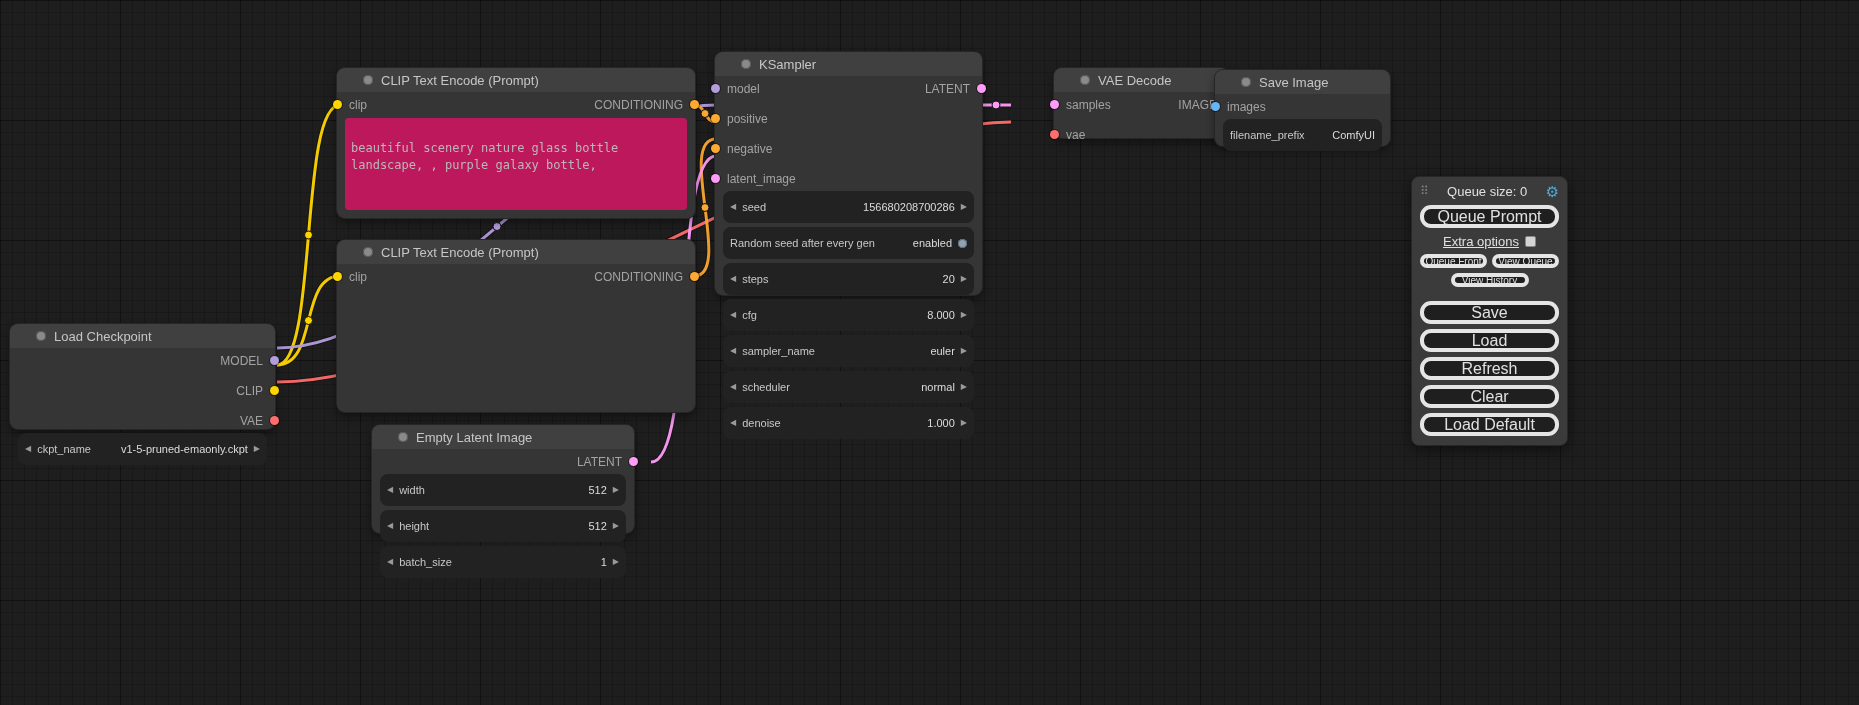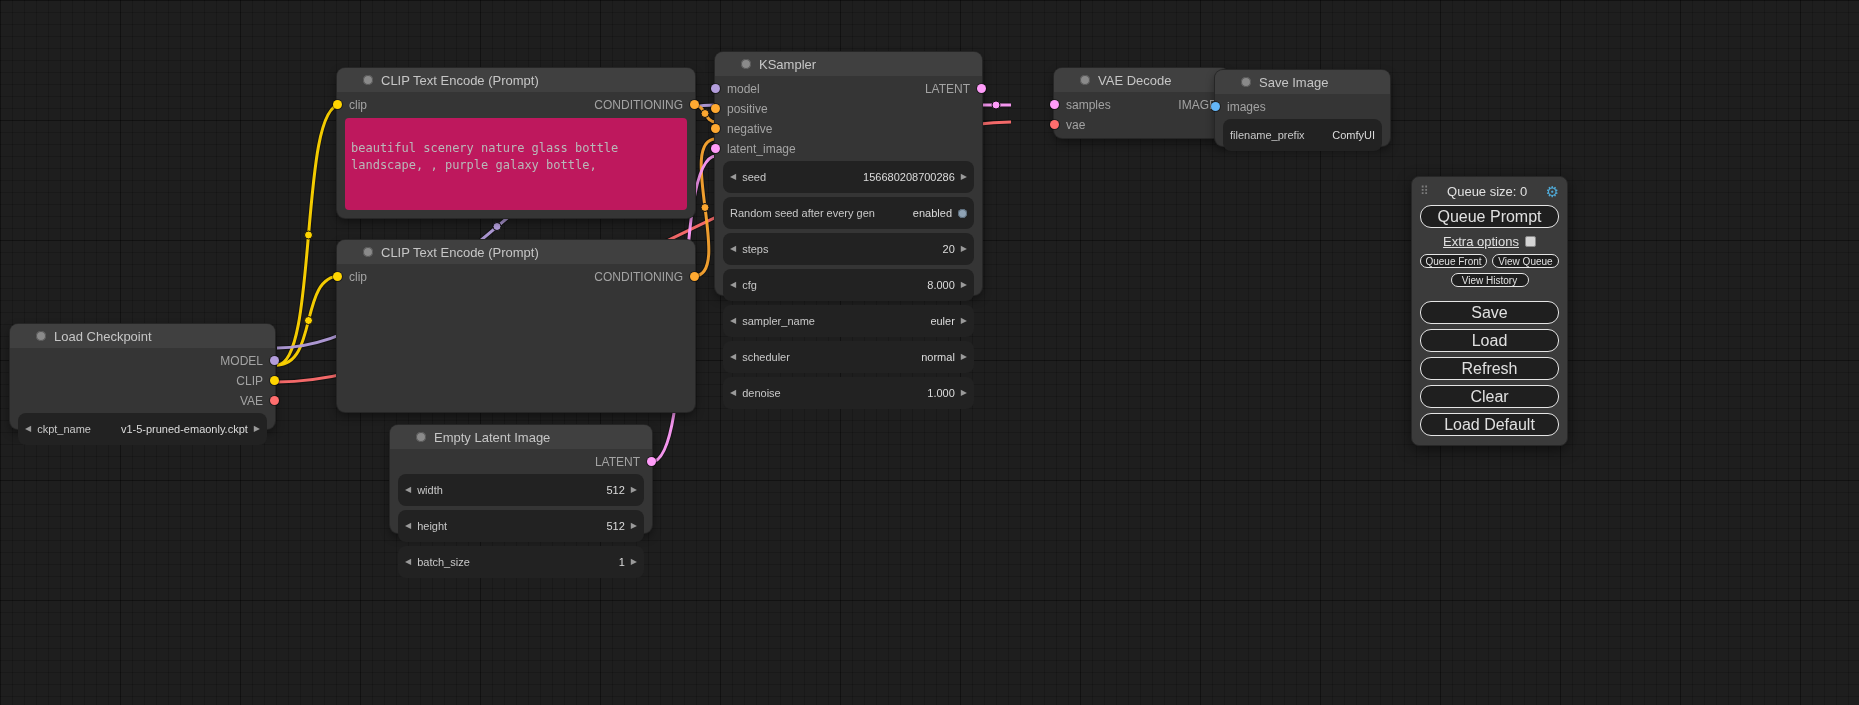--- a/index.html
+++ b/index.html
@@ -21,21 +21,21 @@
   .node {
     position:absolute; z-index:2; background:#353535; border-radius:8px;
     box-shadow:0 0 0 1px #262626, 0 4px 10px rgba(0,0,0,.45);
     color:#cfcfcf; font-size:12px;
   }
   .node-title {
     height:24px; display:flex; align-items:center; gap:8px; padding:0 26px;
     background:#404040; border-radius:8px 8px 0 0; color:#c6c6c6; font-size:13px;
   }
   .collapse-dot { width:10px; height:10px; border-radius:50%; background:#8a8a8a; box-shadow:inset 0 0 0 1px #555; flex:0 0 auto; }
-  .srow { height:17px; display:flex; align-items:center; justify-content:space-between; margin-top:3px; }
+  .srow { height:17px; display:flex; align-items:center; justify-content:space-between; margin-top:13px; }
   .srow.first { margin-top:4px; }
   .sin  { display:flex; align-items:center; gap:7px; }
   .sout { display:flex; align-items:center; gap:7px; margin-left:auto; }
   .slot-label { color:#a3a3a3; }
   .dot { width:9px; height:9px; border-radius:50%; flex:0 0 auto; box-shadow:0 0 0 1px rgba(0,0,0,.4); }
   .sin .dot { margin-left:-4px; }
   .sout .dot { margin-right:-4px; }
   .c-model {background:#B39DDB;} .c-clip {background:#FFD500;} .c-vae {background:#FF6E6E;}
   .c-cond {background:#FFA931;} .c-latent {background:#FF9CF9;} .c-image {background:#64B5F6;}
 
@@ -60,21 +60,21 @@
     position:absolute; left:1411px; top:176px; width:157px; z-index:3;
     background:#3b3b3b; border:1px solid #272727; border-radius:8px;
     box-shadow:0 4px 14px rgba(0,0,0,.5);
     padding:5px 8px 9px; display:flex; flex-direction:column; gap:5px; color:#ddd;
   }
   .menu-header { display:flex; align-items:center; height:18px; font-size:13px; }
   .drag-handle { color:#7c7c7c; font-size:12px; margin-right:auto; }
   .queue-size { flex:1; text-align:center; color:#e0e0e0; }
   .gear-icon { color:#4fa9d6; font-size:15px; margin-left:auto; line-height:1; }
   .btn {
-    background:#1f1f1f; border:1px solid #e5e5e5; border-radius:11px; color:#e0e0e0;
+    background:#1f1f1f; border:4px solid #e5e5e5; border-radius:11px; color:#e0e0e0;
     height:23px; display:flex; align-items:center; justify-content:center;
     font-size:16px; font-family:inherit; cursor:pointer;
   }
   .extra-row { display:flex; align-items:center; justify-content:center; gap:6px; font-size:13px; height:16px; color:#e0e0e0;text-decoration:underline; }
   .checkbox { width:11px; height:11px; background:#d4d4d4; border:1px solid #888; border-radius:2px; }
   .pill-row { display:flex; gap:5px; }
   .btn.small { font-size:10px; height:14px; border-radius:8px; flex:1; }
   .btn.small.center { flex:0 0 auto; width:78px; margin:0 auto; }
   .btn.save-first { margin-top:9px; }
 </style>
@@ -175,21 +175,21 @@
           <span class="dot c-clip"></span>
           <span class="slot-label">clip</span>
         </span>
       <span class="sout">
           <span class="slot-label">CONDITIONING</span>
           <span class="dot c-cond"></span>
         </span>
     </div>
   </div>
 
-  <div class="node" style="left:390px; top:425px; width:262px; height:108px;">
+  <div class="node" style="left:372px; top:425px; width:262px; height:108px;">
     <div class="node-title">
       <span class="collapse-dot"></span>
       <span>Empty Latent Image</span>
     </div>
     <div class="srow first">
       <span class="sout">
           <span class="slot-label">LATENT</span>
           <span class="dot c-latent"></span>
         </span>
     </div>

